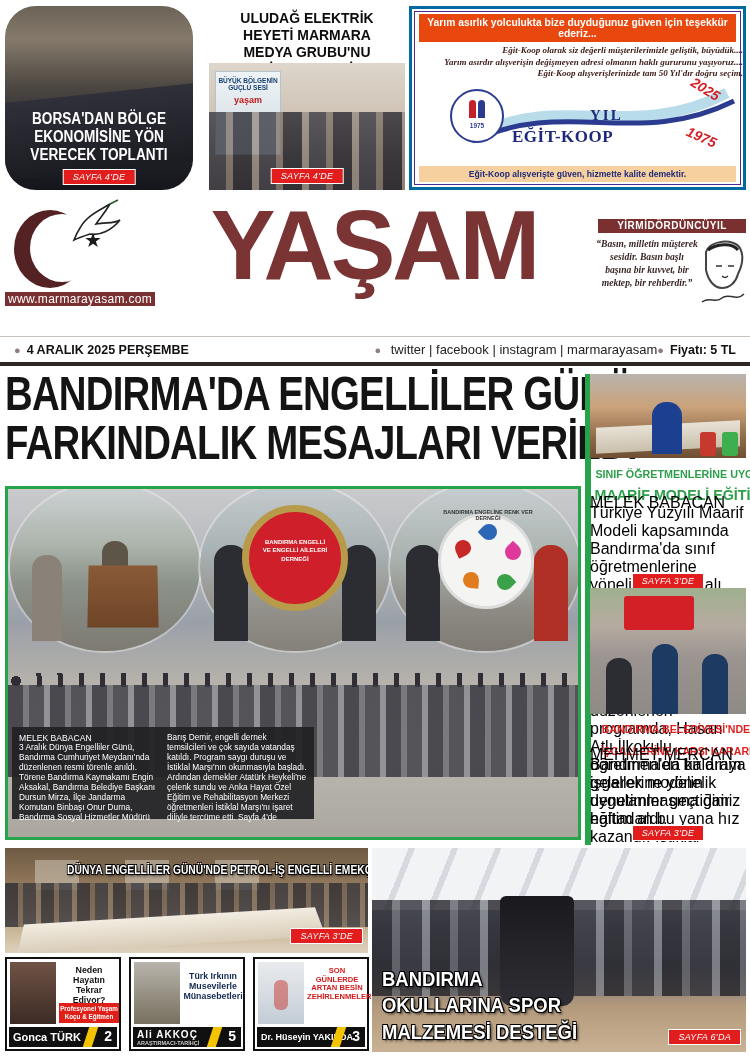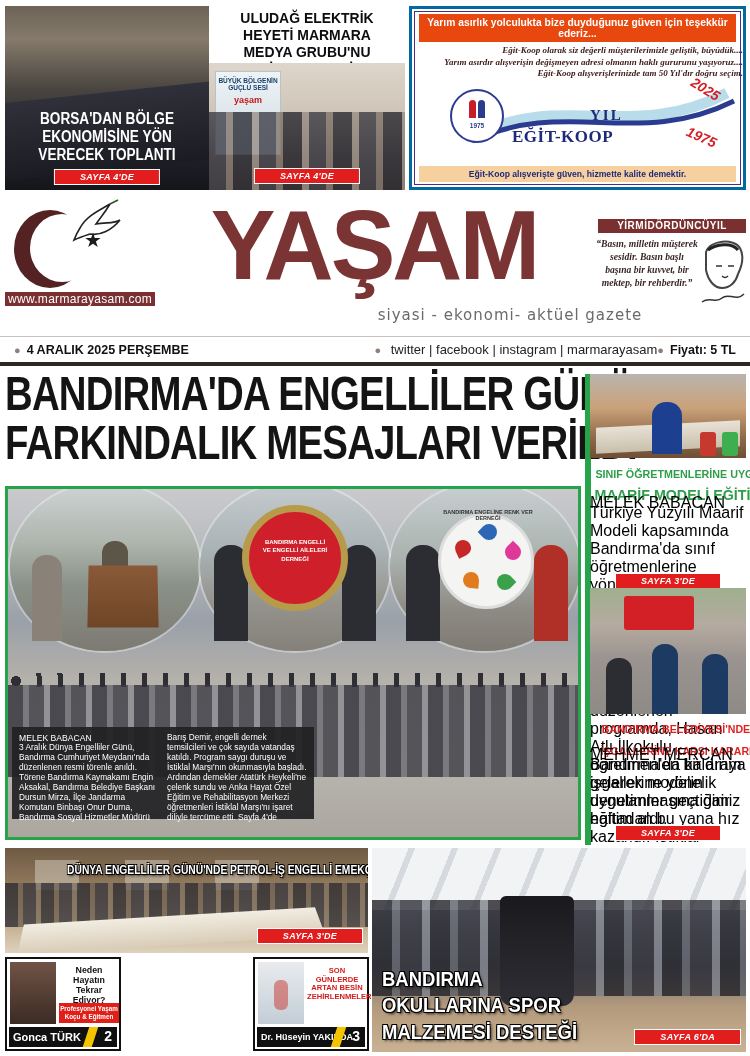--- a/index.html
+++ b/index.html
@@ -1,30 +1,30 @@
 <!DOCTYPE html>
 <html><head>
 <meta charset="utf-8">
 <style>
   * { margin:0; padding:0; box-sizing:border-box; }
   html,body { background:#e8e8e8; }
   body { font-family:"Liberation Sans", sans-serif; }
   #page { position:relative; width:750px; height:1056px; background:#fff; margin:0 auto; overflow:hidden; }
   .abs { position:absolute; }
   .photo { overflow:hidden; }
-  .badge { background:#e11d1d; color:#fff; font-weight:bold; font-style:italic;
-           font-size:9px; padding:2px 25px; display:inline-block; letter-spacing:.3px;
+  .badge { background:#e11d1d; color:#fff; font-weight:normal; font-style:italic;
+           font-size:9px; padding:2px 9px; display:inline-block; letter-spacing:.3px;
            box-shadow:0 0 0 1px #fff; white-space:nowrap; }
   .cond { transform-origin:center center; display:inline-block; white-space:nowrap; }
   .shadowed { text-shadow:1px 1px 0 #000, -1px -1px 0 #000, 1px -1px 0 #000, -1px 1px 0 #000, 2px 2px 3px rgba(0,0,0,.8); }
 
   
   .t-panel { top:6px; height:184px; }
-  #borsa { left:5px; width:204px;
-     background:linear-gradient(180deg,#6c6357 0%,#857a6b 18%,#4a4540 45%,#23232b 75%,#15151c 100%); }
+  #borsa { left:5px; width:188px;
+     background:linear-gradient(180deg,#6c6357 0%,#857a6b 18%,#4a4540 45%,#23232b 75%,#15151c 100%);border-radius:31px; }
   #borsa .tablewedge { left:-10px; bottom:20px; width:230px; height:78px; background:linear-gradient(180deg,#30303a,#1b1b22); transform:skewY(-6deg); }
   #borsa h2 { position:absolute; left:0; right:0; bottom:26px; text-align:center;
      color:#fff; font-size:16px; line-height:1.12; font-weight:800; }
   #borsa .badge { position:absolute; left:50%; transform:translateX(-50%); bottom:6px; }
   #uludag { left:209px; width:196px; background:#fff; }
   #uludag h2 { padding-top:3px; text-align:center; color:#0d0d0d; font-size:15.5px; line-height:1.1; font-weight:800; }
   #uludag .pic { position:absolute; left:0; right:0; top:57px; bottom:0;
      background:linear-gradient(180deg,#ded6cc 0%,#cfc4b6 40%,#8d8178 75%,#6d6258 100%); }
   #uludag .rollup { position:absolute; left:6px; top:8px; width:66px; height:84px;
      background:linear-gradient(180deg,#eef3f6,#cfdbe2); border:1px solid #b7c2c9; text-align:center; }
@@ -246,21 +246,20 @@
   <div id="webbar" class="abs">www.marmarayasam.com</div>
   <div id="paper-title" class="abs">YAŞAM</div>
   <div id="yearbar" class="abs">YİRMİDÖRDÜNCÜYIL</div>
   <div id="quote" class="abs">“Basın, milletin müşterek sesidir. Basın başlı başına bir kuvvet, bir mektep, bir rehberdir.”</div>
   <svg class="abs" style="left:696px;top:236px;" width="52" height="72" viewBox="0 0 52 72">
     <path d="M10,16 C14,4 38,2 44,12 C48,20 46,30 42,38 C40,46 34,52 26,52 C18,52 12,44 10,34 Z" fill="none" stroke="#444" stroke-width="2"></path>
     <path d="M12,14 C20,8 36,6 42,14" fill="none" stroke="#222" stroke-width="3"></path>
     <path d="M20,30 h6 M32,30 h6 M26,40 c2,2 4,2 6,0" fill="none" stroke="#333" stroke-width="1.5"></path>
     <path d="M6,66 c8,-6 14,2 20,-4 c6,-6 14,4 22,-4" fill="none" stroke="#333" stroke-width="1.5"></path>
   </svg>
-  <div id="tagline" class="abs">siyasi - ekonomi- aktüel gazete</div>
 
   <div id="datebar" class="abs">
     <span class="dot">●</span>
     <span class="d">4 ARALIK 2025 PERŞEMBE</span>
     <span class="mid">
       <span class="dot">●</span>
       <span>twitter | facebook | instagram | marmarayasam</span>
     </span>
     <span class="dot">●</span>
     <span class="p">Fiyatı: 5 TL</span>
@@ -355,20 +354,32 @@
     <div class="title">Neden Hayatın Tekrar Ediyor?</div>
     <div class="role-badge">Profesyonel Yaşam Koçu &amp; Eğitmen</div>
     <div class="namebar">
       <div class="nm">
           <span style="font-size:11px;">Gonca TÜRK</span>
         </div>
       <div class="slash"></div>
       <div class="num">2</div>
     </div>
   </div>
+  <div id="colbox2" class="colbox">
+    <div class="pic"></div>
+    <div class="title">Türk Irkının Musevilerle Münasebetleri</div>
+    <div class="namebar">
+      <div class="nm">
+        <span style="font-size:10px;letter-spacing:1px;">Ali AKKOÇ</span>
+        <span style="font-size:5.5px;color:#ccc;">ARAŞTIRMACI-TARİHÇİ</span>
+      </div>
+      <div class="slash"></div>
+      <div class="num">5</div>
+    </div>
+  </div>
   <div id="colbox3" class="colbox">
     <div class="pic">
       <div class="abs" style="left:16px;top:18px;width:14px;height:30px;background:#c8332e;border-radius:6px;opacity:.5;"></div>
     </div>
     <div class="title">SON GÜNLERDE ARTAN BESİN ZEHİRLENMELERİ</div>
     <div class="namebar">
       <div class="nm">
           <span style="font-size:9px;">Dr. Hüseyin YAKINDA</span>
         </div>
       <div class="slash"></div>

